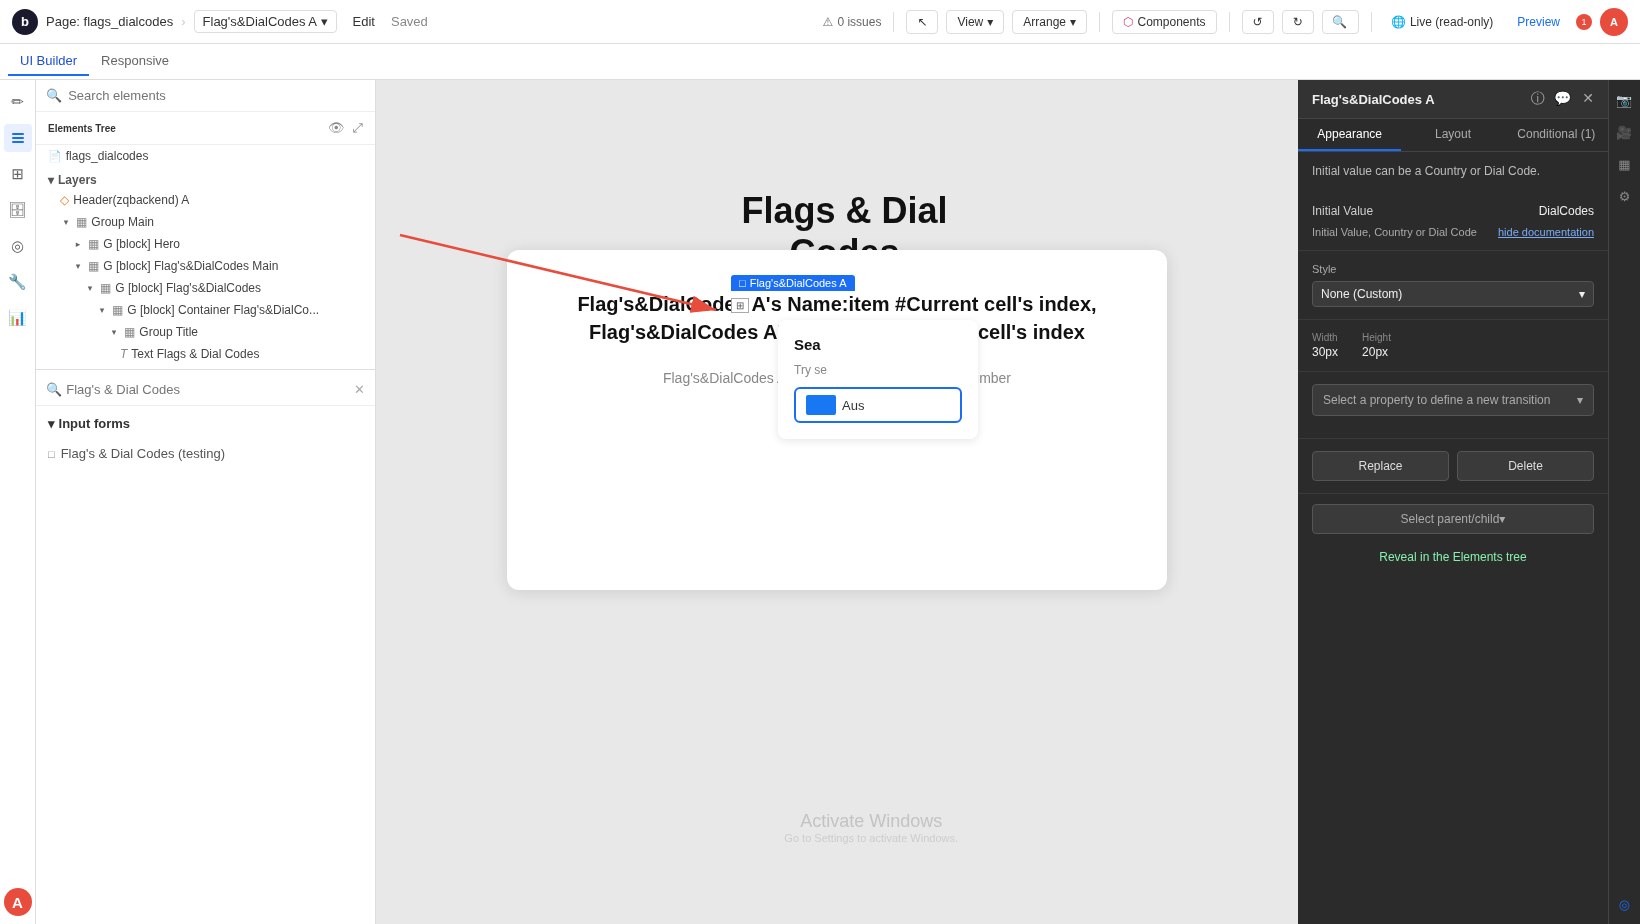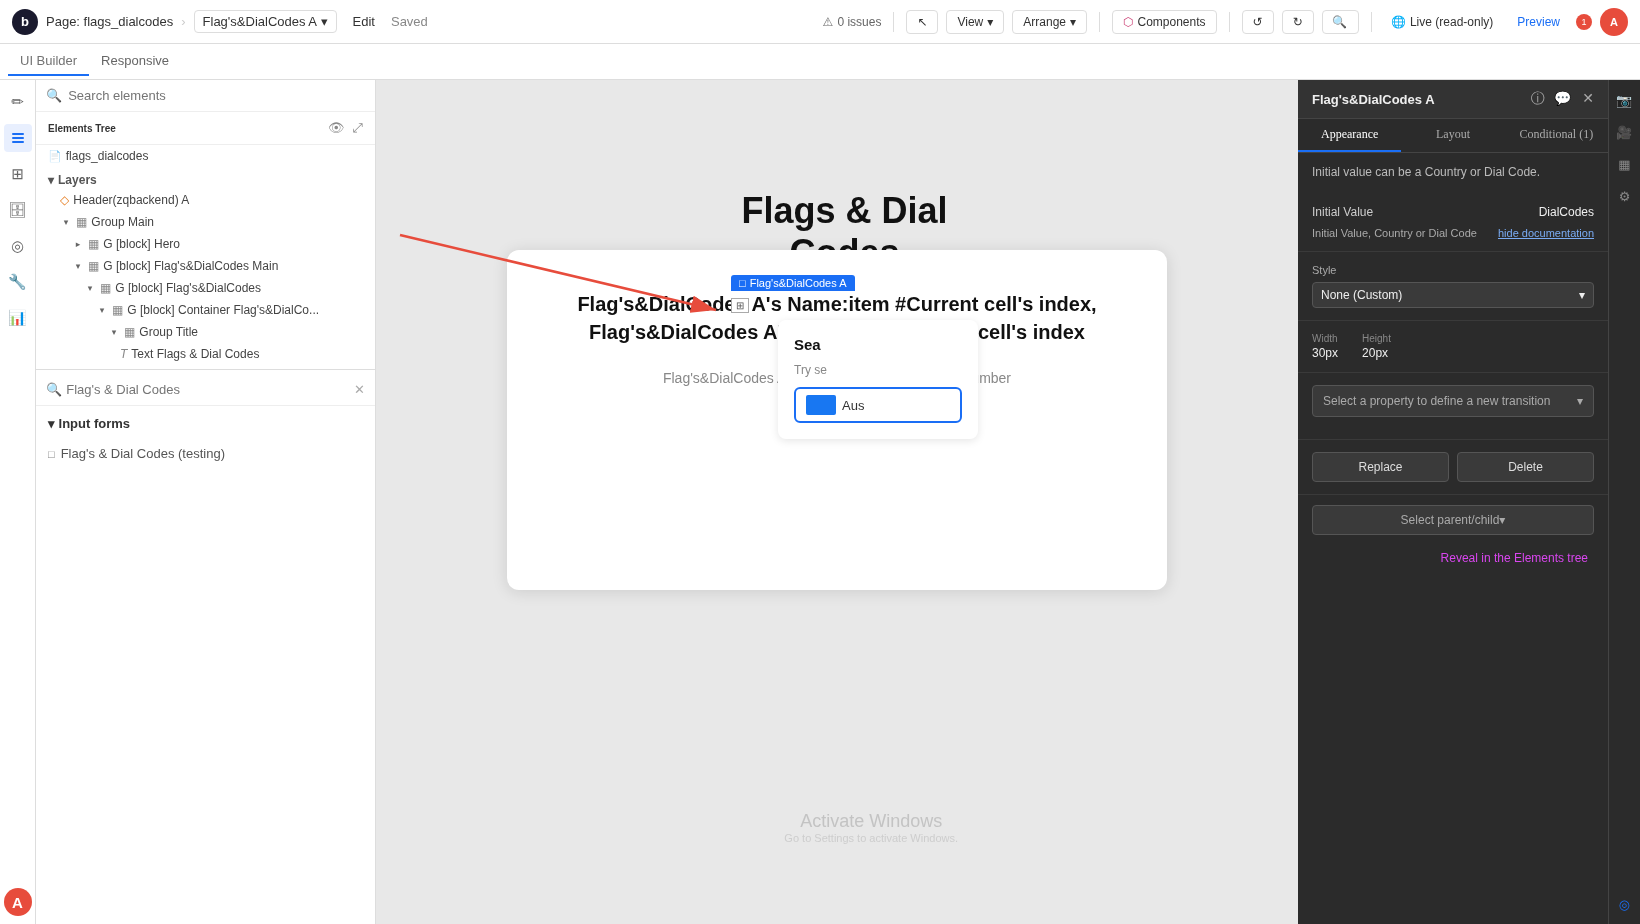--- a/index.html
+++ b/index.html
@@ -16,21 +16,21 @@
     .topbar-issues { display: flex; align-items: center; gap: 4px; font-size: 12px; color: #666; }
     .topbar-btn { padding: 4px 10px; border: 1px solid #ddd; border-radius: 4px; background: #fff; cursor: pointer; font-size: 12px; color: #333; display: flex; align-items: center; gap: 4px; }
     .topbar-live { font-size: 12px; color: #333; padding: 4px 8px; }
     .topbar-preview { font-size: 12px; color: #1a6ef5; padding: 4px 8px; font-weight: 500; cursor: pointer; }
     .topbar-avatar { width: 28px; height: 28px; background: #e74c3c; border-radius: 50%; display: flex; align-items: center; justify-content: center; color: #fff; font-size: 11px; font-weight: bold; }
     .notif-dot { background: #e74c3c; border-radius: 50%; width: 16px; height: 16px; display: flex; align-items: center; justify-content: center; color: #fff; font-size: 9px; position: relative; }
 
     
     .subnav { display: flex; align-items: center; background: #fff; border-bottom: 1px solid #ddd; height: 36px; padding: 0 8px; gap: 0; flex-shrink: 0; }
     .subnav-tab { padding: 6px 12px; font-size: 13px; cursor: pointer; color: #666; border-bottom: 2px solid transparent; }
-    .subnav-tab.active { color: #737373; border-bottom: 2px solid #1a6ef5; }
+    .subnav-tab.active { color: #1d4ed8; border-bottom: 2px solid #1a6ef5; }
 
     
     .main-layout { display: flex; flex: 1; overflow: hidden; }
 
     
     .icon-sidebar { width: 36px; background: #fff; border-right: 1px solid #ddd; display: flex; flex-direction: column; align-items: center; padding: 8px 0; gap: 8px; flex-shrink: 0; }
     .icon-sidebar-item { width: 28px; height: 28px; display: flex; align-items: center; justify-content: center; border-radius: 4px; cursor: pointer; color: #666; font-size: 15px; }
     .icon-sidebar-item.active { background: #e8effe; color: #1a6ef5; }
 
     
@@ -67,34 +67,34 @@
     .canvas-sub-text { font-size: 14px; color: #888; text-align: center; }
 
     
     .arrow-overlay { position: absolute; top: 0; left: 0; pointer-events: none; z-index: 20; }
 
     
     .right-panel { width: 310px; background: #2b2b2b; color: #eee; display: flex; flex-direction: column; flex-shrink: 0; overflow-y: auto; }
     .right-panel-header { display: flex; align-items: center; justify-content: space-between; padding: 10px 14px; background: #333; border-bottom: 1px solid #444; }
     .right-panel-title { font-size: 13px; font-weight: 600; color: #eee; }
     .right-panel-icons { display: flex; gap: 10px; color: #aaa; cursor: pointer; font-size: 14px; }
-    .right-tabs { display: flex; background: #2b2b2b; border-bottom: 1px solid #444; font-family: Liberation Serif, serif; }
+    .right-tabs { display: flex; background: #2b2b2b; border-bottom: 1px solid #444; }
     .right-tab { flex: 1; text-align: center; padding: 8px 4px; font-size: 12px; cursor: pointer; color: #aaa; border-bottom: 2px solid transparent; }
     .right-tab.active { color: #fff; border-bottom: 2px solid #1a6ef5; }
     .right-section { padding: 12px 14px; border-bottom: 1px solid #3a3a3a; }
     .right-row { display: flex; justify-content: space-between; margin-bottom: 8px; margin-top: 26px; }
     .right-select { background: #3a3a3a; border: 1px solid #555; border-radius: 4px; padding: 5px 8px; font-size: 12px; color: #eee; width: 100%; display: flex; align-items: center; justify-content: space-between; cursor: pointer; }
     .right-dimension { display: flex; flex-direction: column; }
     .right-dimension-label { font-size: 10px; color: #888; margin-bottom: 2px; }
     .right-dimension-value { font-size: 12px; color: #eee; }
     .right-btn { flex: 1; padding: 7px; border: 1px solid #555; border-radius: 4px; background: #3a3a3a; color: #ddd; font-size: 12px; cursor: pointer; text-align: center; }
     .right-transition { background: #3a3a3a; border: 1px solid #555; border-radius: 4px; padding: 8px 10px; font-size: 12px; color: #aaa; display: flex; align-items: center; justify-content: space-between; cursor: pointer; margin-bottom: 10px; }
     .right-bottom-section { padding: 10px 14px; }
     .right-bottom-select { background: #3a3a3a; border: 1px solid #555; border-radius: 4px; padding: 7px 10px; font-size: 12px; color: #aaa; display: flex; align-items: center; justify-content: center; cursor: pointer; margin-bottom: 10px; }
-    .right-reveal { font-size: 12px; color: #d946ef; text-align: right; padding: 6px; cursor: pointer; }
+    .right-reveal { font-size: 12px; color: #86efac; text-align: center; padding: 6px; cursor: pointer; }
 
     
     .windows-watermark { position: absolute; bottom: 80px; right: 340px; text-align: center; color: rgba(180,180,180,0.7); font-size: 18px; font-weight: 300; pointer-events: none; }
     .windows-watermark-sub { font-size: 11px; color: rgba(180,180,180,0.5); }
 
     
     .far-right-sidebar { width: 32px; background: #2b2b2b; border-left: 1px solid #444; display: flex; flex-direction: column; align-items: center; padding: 8px 0; gap: 8px; flex-shrink: 0; }
     .far-right-icon { width: 24px; height: 24px; display: flex; align-items: center; justify-content: center; color: #888; font-size: 13px; cursor: pointer; }
 
     .hide-doc-link { font-size: 11px; color: #7aacf5; cursor: pointer; text-decoration: underline; }

